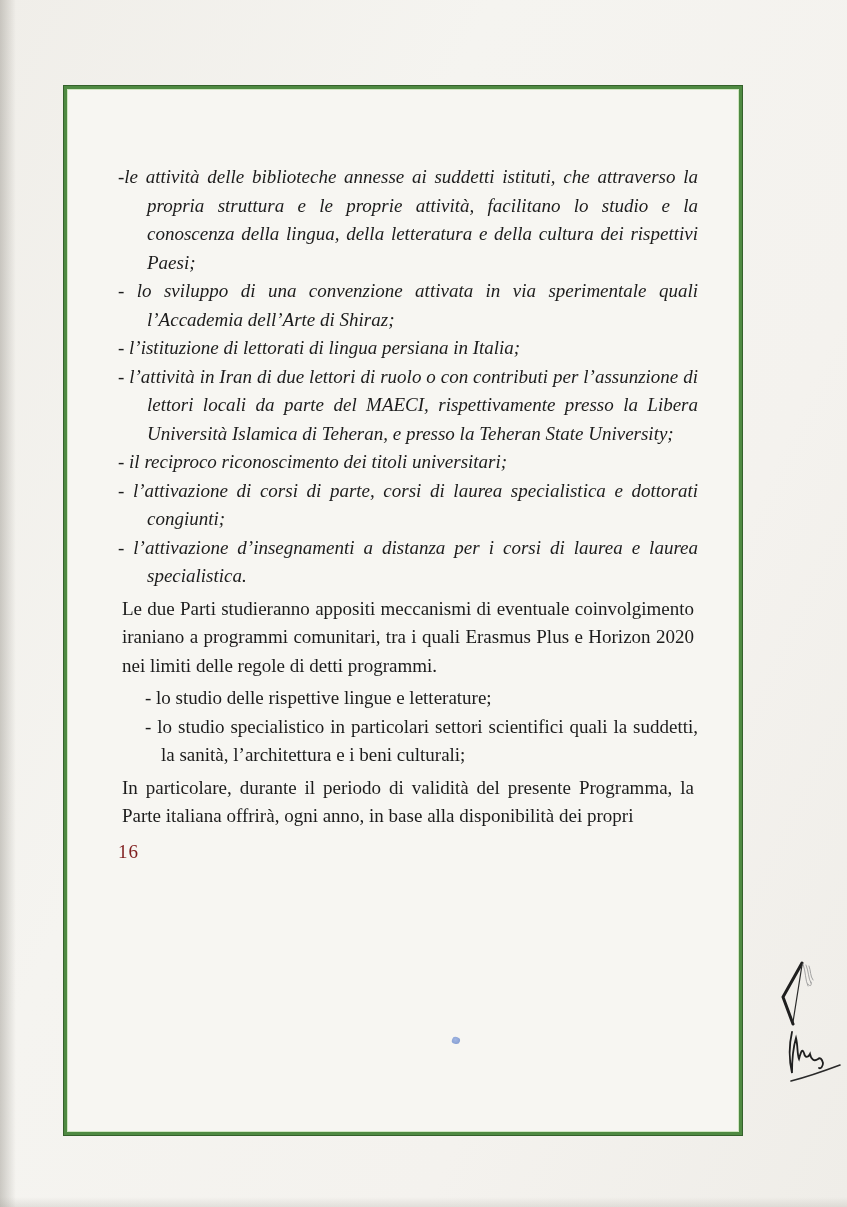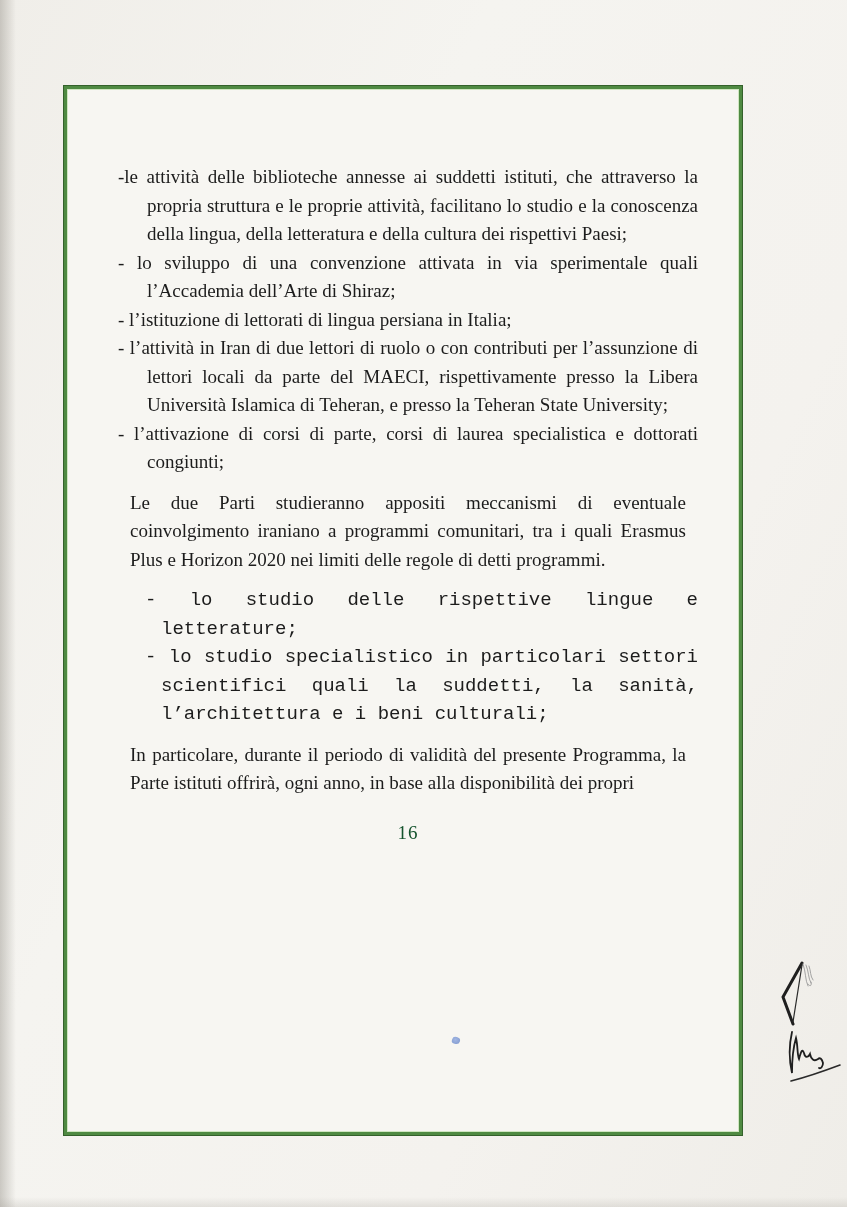--- a/index.html
+++ b/index.html
@@ -34,34 +34,34 @@
     background: #f7f6f2;
     padding: 74px 41px 0 51px;
   }
 
   .doc {
     font-size: 19px;
     line-height: 28.5px;
     color: #1c1c1c;
     text-align: justify;
   }
-  .doc p { margin: 12px; }
+  .doc p { margin: 4px; }
 
   
-  .li-a { padding-left: 29px; text-indent: -29px; }
-  .li-b { padding-left: 43px; text-indent: -16px; font-family: Liberation Mono, monospace; }
+  .li-a { padding-left: 29px; text-indent: -29px; font-style: italic; }
+  .li-b { padding-left: 43px; text-indent: -16px; }
 
   .p6 { margin-top: 27px !important; }
   .p6 b, .doc b { font-weight: bold; }
 
   .pagenum {
-    margin-top: 21px;
-    text-align: center;
+    margin-top: 7px;
+    text-align: left;
     font-size: 19px;
-    color: #14532d;
+    color: #7f1d1d;
     letter-spacing: 1px;
   }
 
   .signature {
     position: absolute; left: 775px; top: 950px;
     width: 72px; height: 140px;
     pointer-events: none;
   }
 
   .blue-mark {
@@ -79,29 +79,31 @@
 <div class="scan-edge-left"></div>
 <div class="scan-edge-bottom"></div>
 
 <div class="frame">
   <div class="doc">
 
     <div class="li-a">-le attività delle biblioteche annesse ai suddetti istituti, che attraverso la propria struttura e le proprie attività, facilitano lo studio e la conoscenza della lingua, della letteratura e della cultura dei rispettivi Paesi;</div>
     <div class="li-a">- lo sviluppo di una convenzione attivata in via sperimentale quali l’Accademia dell’Arte di Shiraz;</div>
     <div class="li-a">- l’istituzione di lettorati di lingua persiana in Italia;</div>
     <div class="li-a">- l’attività in Iran di due lettori di ruolo o con contributi per l’assunzione di lettori locali da parte del MAECI, rispettivamente presso la Libera Università Islamica di Teheran, e presso la Teheran State University;</div>
+    <div class="li-a">- il reciproco riconoscimento dei titoli universitari;</div>
     <div class="li-a">- l’attivazione di corsi di parte, corsi di laurea specialistica e dottorati congiunti;</div>
+    <div class="li-a">- l’attivazione d’insegnamenti a distanza per i corsi di laurea e laurea specialistica.</div>
 
     <p>Le due Parti studieranno appositi meccanismi di eventuale coinvolgimento iraniano a programmi comunitari, tra i quali Erasmus Plus e Horizon 2020 nei limiti delle regole di detti programmi.</p>
 
 
     <div class="li-b">- lo studio delle rispettive lingue e letterature;</div>
     <div class="li-b">- lo studio specialistico in particolari settori scientifici quali la suddetti, la sanità, l’architettura e i beni culturali;</div>
 
-    <p>In particolare, durante il periodo di validità del presente Programma, la Parte istituti offrirà, ogni anno, in base alla disponibilità dei propri</p>
+    <p>In particolare, durante il periodo di validità del presente Programma, la Parte italiana offrirà, ogni anno, in base alla disponibilità dei propri</p>
 
     <div class="pagenum">16</div>
   </div>
 </div>
 
 <svg class="signature" viewBox="0 0 72 140" xmlns="http://www.w3.org/2000/svg" fill="none">
 
   <path d="M27,13 L8,47 L18,74" stroke="#1f1f1f" stroke-width="3" stroke-linejoin="round" stroke-linecap="round"></path>
   <path d="M18,72 L27,15" stroke="#2a2a2a" stroke-width="1.2" stroke-linecap="round"></path>
 

